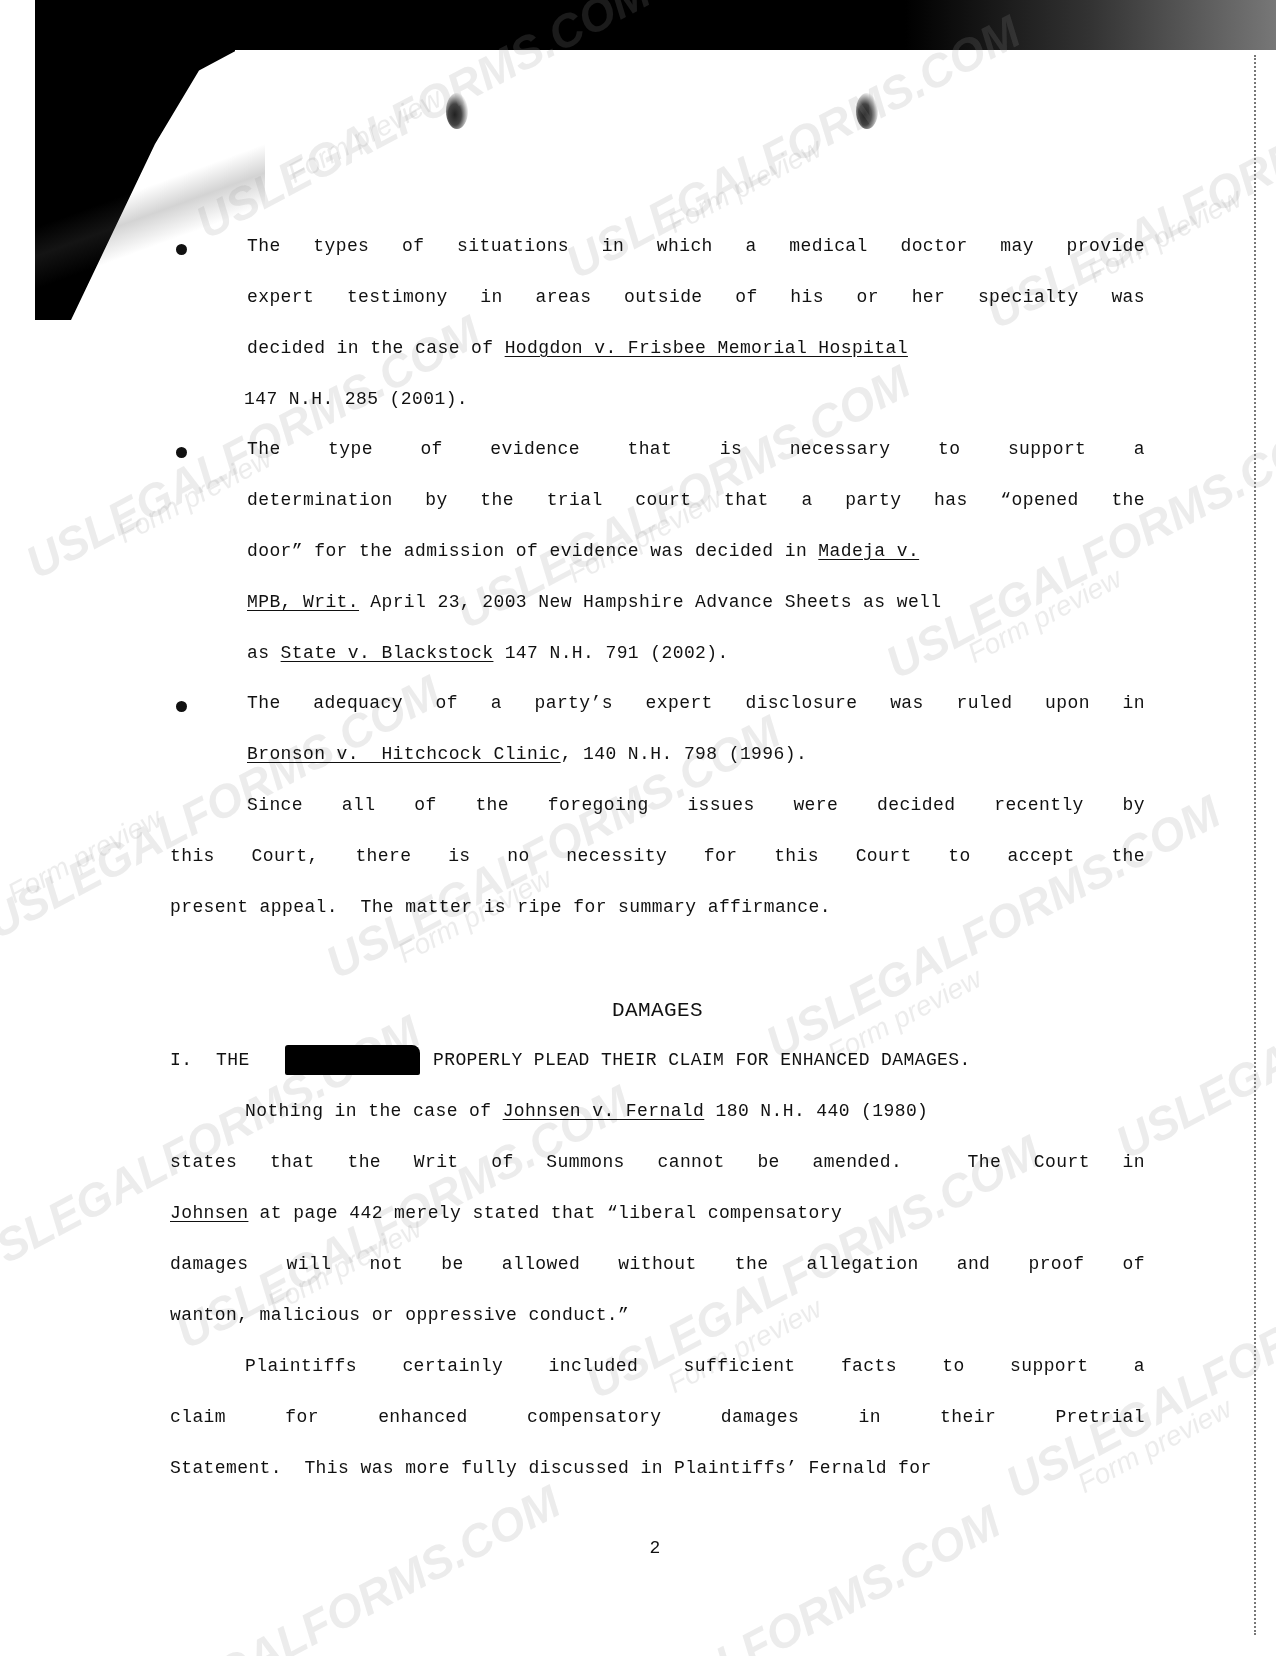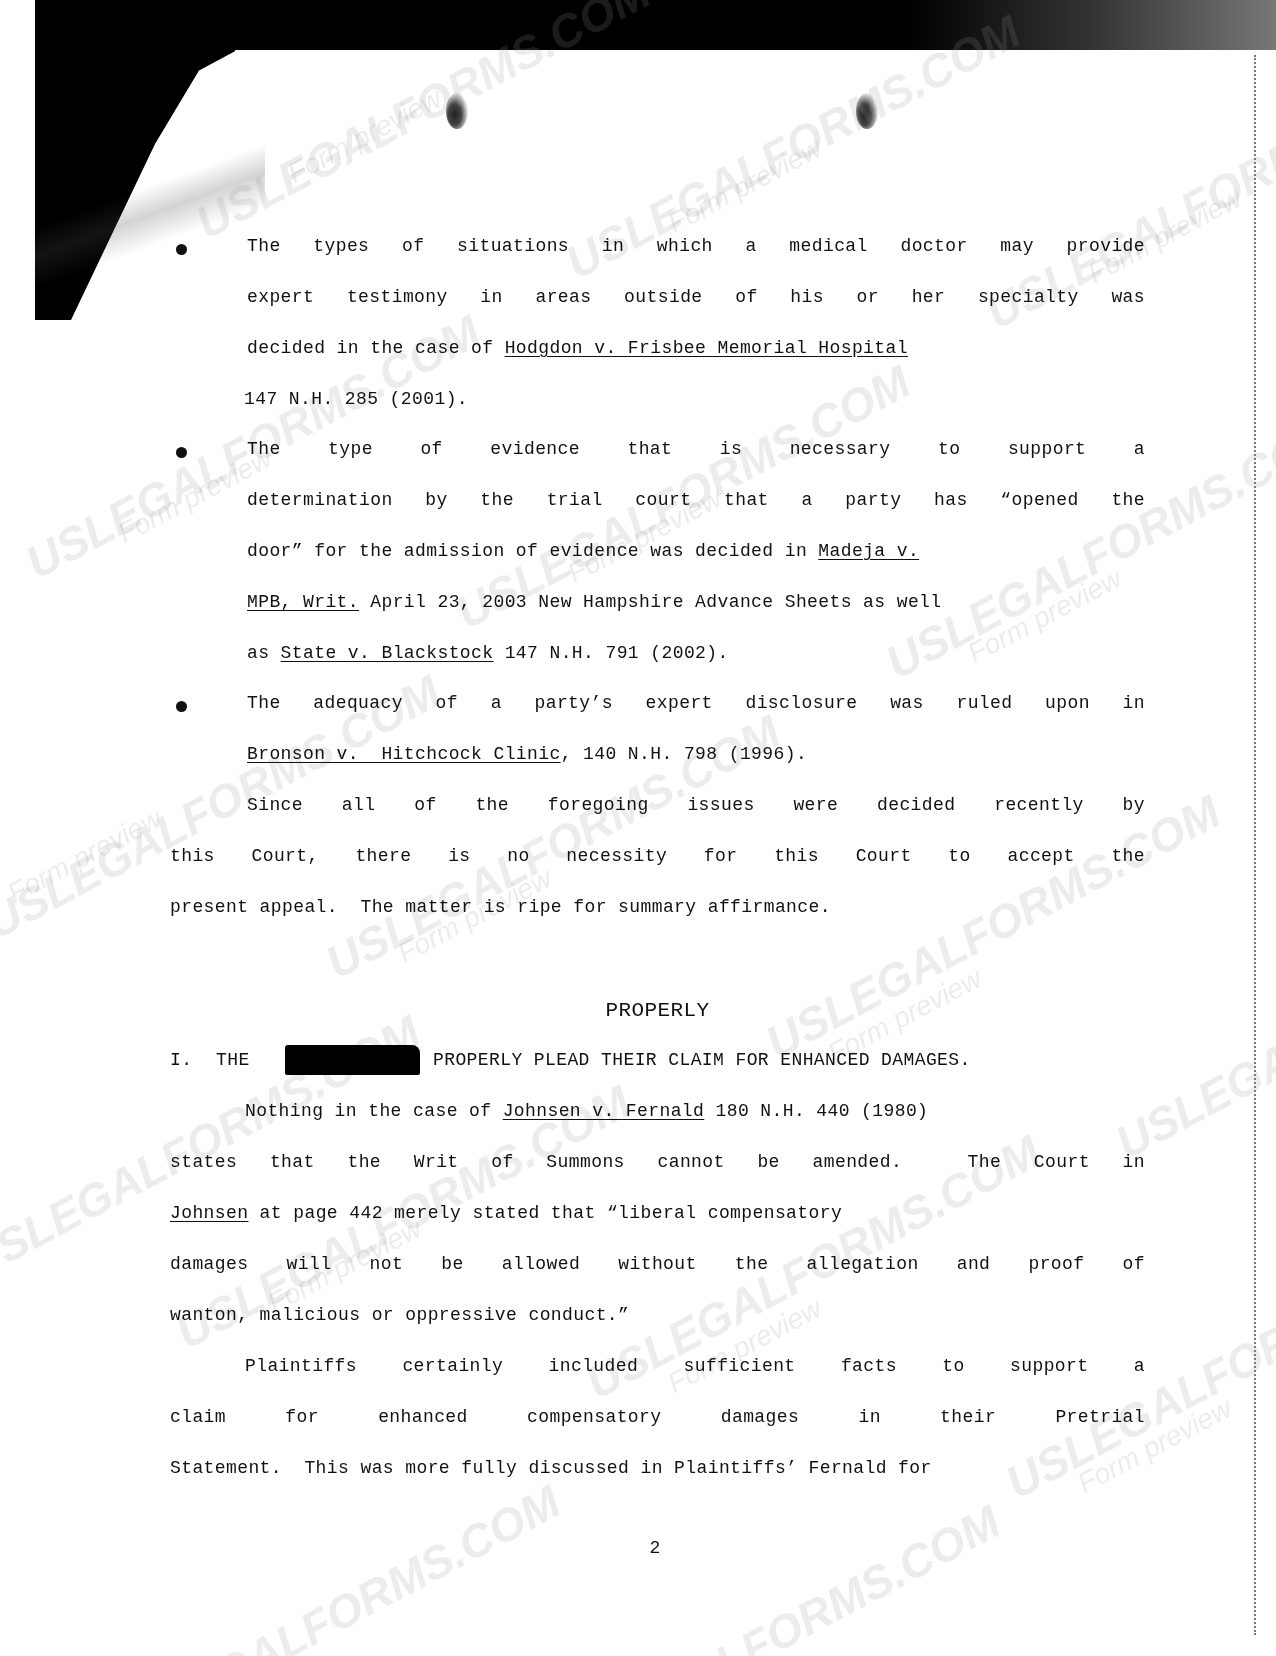--- a/index.html
+++ b/index.html
@@ -78,21 +78,21 @@
 <div class="line" style="left:247px;top:643px;"><span>as </span><u>State v. Blackstock</u><span> 147 N.H. 791 (2002).</span></div>
 
 <div class="bullet" style="left:176px;top:701px;"></div>
 <div class="line just" style="left:247px;top:693px;width:898px;">The adequacy of a party’s expert disclosure was ruled upon in</div>
 <div class="line" style="left:247px;top:744px;text-align:right;"><u>Bronson v.  Hitchcock Clinic</u><span>, 140 N.H. 798 (1996).</span></div>
 
 <div class="line just" style="left:247px;top:795px;width:898px;">Since all of the foregoing issues were decided recently by</div>
 <div class="line just" style="left:170px;top:846px;width:975px;">this Court, there is no necessity for this Court to accept the</div>
 <div class="line" style="left:170px;top:897px;">present appeal.  The matter is ripe for summary affirmance.</div>
 
-<div class="line center" style="left:170px;top:999px;width:975px;font-size:21px;">PROPERLY</div>
+<div class="line center" style="left:170px;top:999px;width:975px;font-size:21px;">DAMAGES</div>
 
 <div class="line" style="left:170px;top:1050px;">I.</div>
 <div class="line" style="left:216px;top:1050px;">THE</div>
 <div class="redact"></div>
 <div class="line" style="left:433px;top:1050px;">PROPERLY PLEAD THEIR CLAIM FOR ENHANCED DAMAGES.</div>
 
 <div class="line" style="left:245px;top:1101px;"><span>Nothing in the case of </span><u>Johnsen v. Fernald</u><span> 180 N.H. 440 (1980)</span></div>
 <div class="line just" style="left:170px;top:1152px;width:975px;">states that the Writ of Summons cannot be amended.  The Court in</div>
 <div class="line" style="left:170px;top:1203px;"><u>Johnsen</u><span> at page 442 merely stated that “liberal compensatory</span></div>
 <div class="line just" style="left:170px;top:1254px;width:975px;">damages will not be allowed without the allegation and proof of</div>

